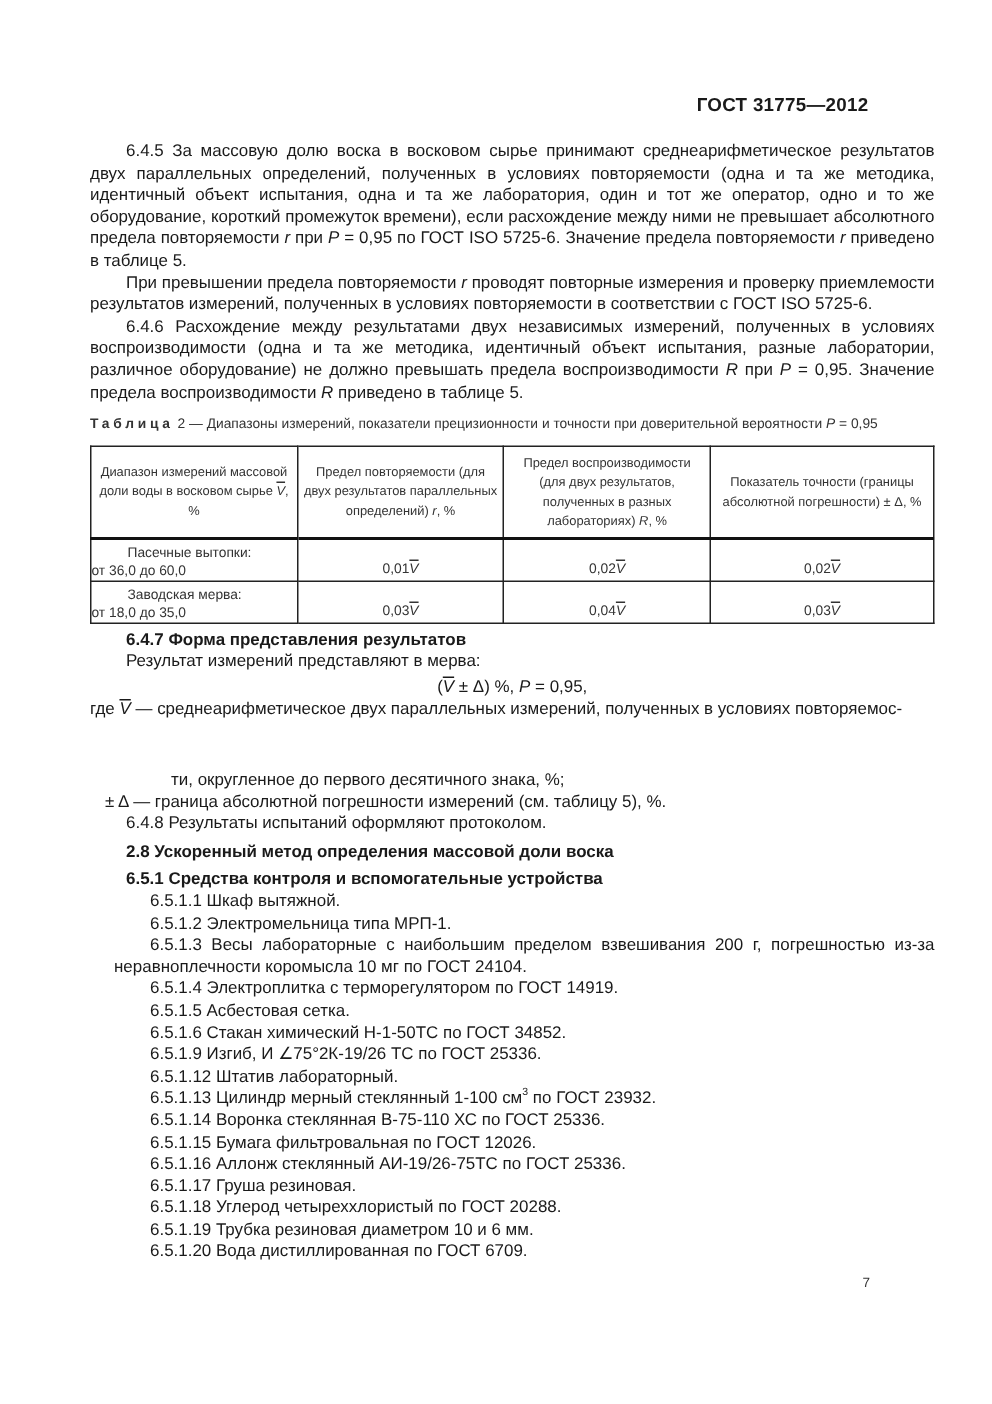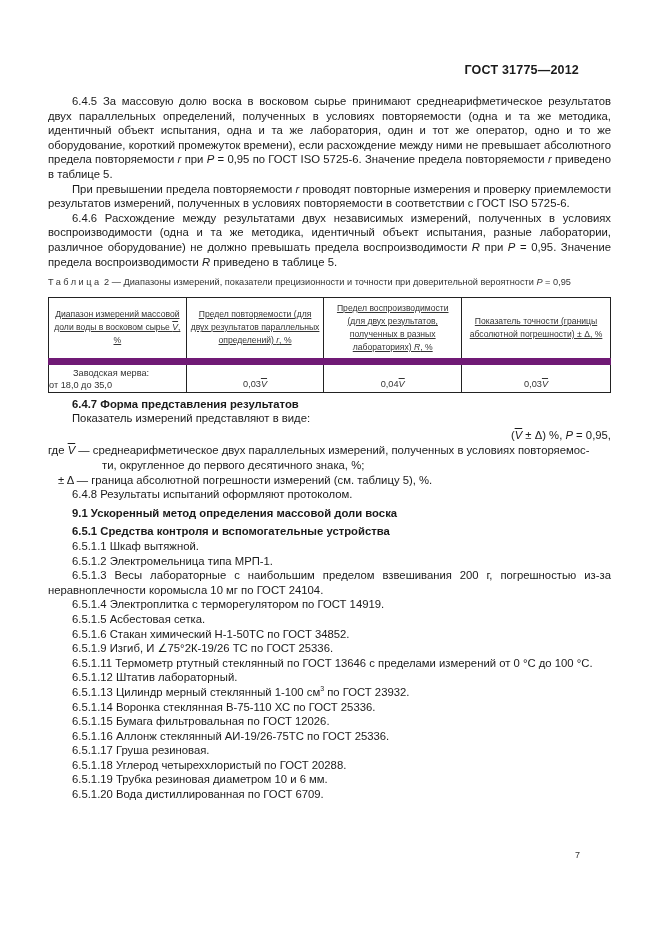--- a/index.html
+++ b/index.html
@@ -1,41 +1,41 @@
 <!DOCTYPE html>
 <html><head>
 <meta charset="utf-8">
 <style>
   html, body { margin: 0; padding: 0; background: #ffffff; }
   body { width: 661px; height: 936px; position: relative; overflow: hidden;
          font-family: "Liberation Sans", sans-serif; color: #1a1a1a; }
   .page { position: absolute; left: 0; top: 0; width: 641px; height: 936px; }
   .header { position: absolute; top: 63px; right: 62px; font-weight: bold; font-size: 12.5px; letter-spacing: 0.2px; }
-  .content { position: absolute; left: 48px; top: 94px; width: 563px; font-size: 11.3px; line-height: 14.6px; }
+  .content { position: absolute; left: 60px; top: 94px; width: 563px; font-size: 11.3px; line-height: 14.6px; }
   p { margin: 0; text-align: justify; }
   .ind { text-indent: 24px; }
   .it { font-style: italic; }
   .ov { text-decoration: overline; font-style: italic; }
   .caption { margin-top: 7px; font-size: 9.2px; line-height: 12.5px; color: #333; }
-  .caption .sp { letter-spacing: 2.5px; }
+  .caption .sp { letter-spacing: 2.5px; font-weight: bold; }
   table.t5 { border-collapse: collapse; width: 100%; margin-top: 8px; font-size: 8.6px; color: #333; }
   table.t5 td, table.t5 th { border: 1px solid #222; padding: 0; }
   table.t5 th { font-weight: normal; text-align: center; vertical-align: middle; height: 56px; line-height: 13px; padding: 2px 3px; }
-  table.t5 thead tr { border-bottom: 7px solid #701a75; text-decoration: underline; }
+  table.t5 thead tr { border-bottom: 2px solid #701a75; }
   table.t5 thead th { border-bottom: 2px solid #111; }
   table.t5 td { height: 27px; vertical-align: bottom; font-size: 9.2px; }
   td.rowhead { padding: 1px 3px 2px 3px; line-height: 12.5px; }
   td.rowhead .l1 { display: block; text-indent: 24px; }
   td.val { text-align: center; padding-bottom: 2px; }
   .h3 { font-weight: bold; margin-top: 4px; text-indent: 24px; }
-  .formula { text-align: right; margin: 2px 0 1px 0; }
+  .formula { text-align: center; margin: 2px 0 1px 0; }
   .where { padding-left: 0; }
   .where .row { display: block; }
-  .where .cont { display: block; padding-left: 54px; }
-  .list p { text-indent: 24px; }
+  .where .cont { display: block; padding-left: 54px; margin-top: 32px; }
+  .list p { text-indent: 24px; margin-left: 16px; }
   .pageno { position: absolute; top: 850px; left: 575px; font-size: 9px; color: #333; }
   sup { font-size: 7px; line-height: 0; }
 </style>
 </head>
 <body>
 
 <div class="page">
 
   <div class="header">ГОСТ  31775—2012</div>
 
@@ -59,50 +59,55 @@
       <thead>
         <tr>
           <th><span>Диапазон измерений массовой доли воды в восковом сырье </span><span class="ov">V</span><span>, %</span></th>
           <th><span>Предел повторяемости (для двух результатов параллельных определений) </span><span class="it">r</span><span>, %</span></th>
           <th><span>Предел воспроизводимости (для двух результатов, полученных в разных лабораториях) </span><span class="it">R</span><span>, %</span></th>
           <th><span>Показатель точности (границы абсолютной погрешности) </span><span>± Δ</span><span>, %</span></th>
         </tr>
       </thead>
       <tbody>
         <tr>
+          <td class="rowhead"><span class="l1">Пасечные вытопки:</span><span>от 36,0 до 60,0</span></td>
+          <td class="val"><span>0,01</span><span class="ov">V</span></td>
+          <td class="val"><span>0,02</span><span class="ov">V</span></td>
+          <td class="val"><span>0,02</span><span class="ov">V</span></td>
+        </tr>
+        <tr>
           <td class="rowhead"><span class="l1">Заводская мерва:</span><span>от 18,0 до 35,0</span></td>
           <td class="val"><span>0,03</span><span class="ov">V</span></td>
           <td class="val"><span>0,04</span><span class="ov">V</span></td>
           <td class="val"><span>0,03</span><span class="ov">V</span></td>
         </tr>
       </tbody>
     </table>
 
     <p class="h3">6.4.7  Форма представления результатов</p>
-    <p class="ind">Показатель измерений представляют в виде:</p>
+    <p class="ind">Результат измерений представляют в мерва:</p>
     <p class="formula"><span>(</span><span class="ov">V</span><span> ± Δ) %, </span><span class="it">P</span><span> = 0,95,</span></p>
     <div class="where">
       <span class="row"><span>где </span><span class="ov">V</span><span> — среднеарифметическое двух параллельных измерений, полученных в условиях повторяемос-</span></span>
       <span class="cont">ти, округленное до первого десятичного знака, %;</span>
       <span class="row" style="padding-left:10px"><span>± Δ</span><span> — граница абсолютной погрешности измерений (см. таблицу 5), %.</span></span>
     </div>
 
     <p class="ind">6.4.8  Результаты испытаний оформляют протоколом.</p>
-    <p class="h3">9.1  Ускоренный метод определения массовой доли воска</p>
+    <p class="h3">2.8  Ускоренный метод определения массовой доли воска</p>
     <p class="h3">6.5.1  Средства контроля и вспомогательные устройства</p>
 
     <div class="list">
       <p>6.5.1.1  Шкаф вытяжной.</p>
       <p>6.5.1.2  Электромельница типа МРП-1.</p>
       <p>6.5.1.3  Весы лабораторные с наибольшим пределом взвешивания 200 г, погрешностью из-за неравноплечности коромысла 10 мг по ГОСТ 24104.</p>
       <p>6.5.1.4  Электроплитка с терморегулятором по ГОСТ 14919.</p>
       <p>6.5.1.5  Асбестовая сетка.</p>
       <p>6.5.1.6  Стакан химический Н-1-50ТС по ГОСТ 34852.</p>
       <p>6.5.1.9  Изгиб, И ∠75°2К-19/26 ТС по ГОСТ 25336.</p>
-      <p>6.5.1.11  Термометр ртутный стеклянный по ГОСТ 13646 с пределами измерений от 0 °С до 100 °С.</p>
       <p>6.5.1.12  Штатив лабораторный.</p>
       <p><span>6.5.1.13  Цилиндр мерный стеклянный 1-100 см</span><sup>3</sup><span> по ГОСТ 23932.</span></p>
       <p>6.5.1.14  Воронка стеклянная В-75-110 ХС по ГОСТ 25336.</p>
       <p>6.5.1.15  Бумага фильтровальная по ГОСТ 12026.</p>
       <p>6.5.1.16  Аллонж стеклянный АИ-19/26-75ТС по ГОСТ 25336.</p>
       <p>6.5.1.17  Груша резиновая.</p>
       <p>6.5.1.18  Углерод четыреххлористый по ГОСТ 20288.</p>
       <p>6.5.1.19  Трубка резиновая диаметром 10 и 6 мм.</p>
       <p>6.5.1.20  Вода дистиллированная по ГОСТ 6709.</p>
     </div>

